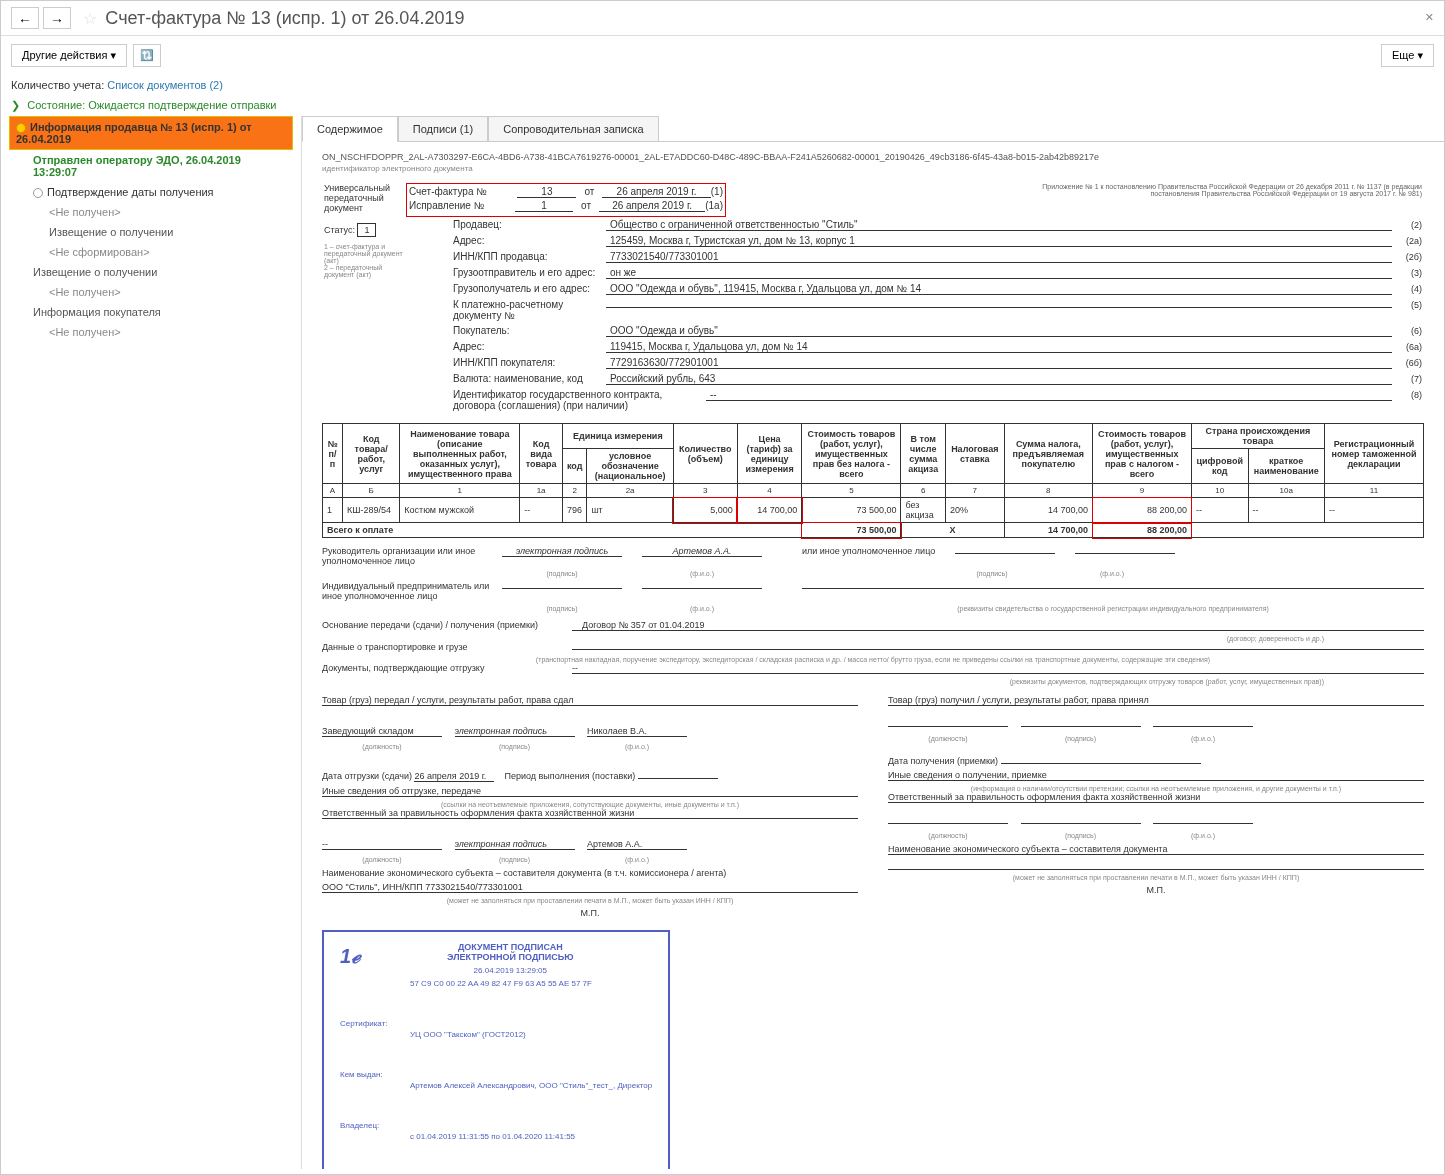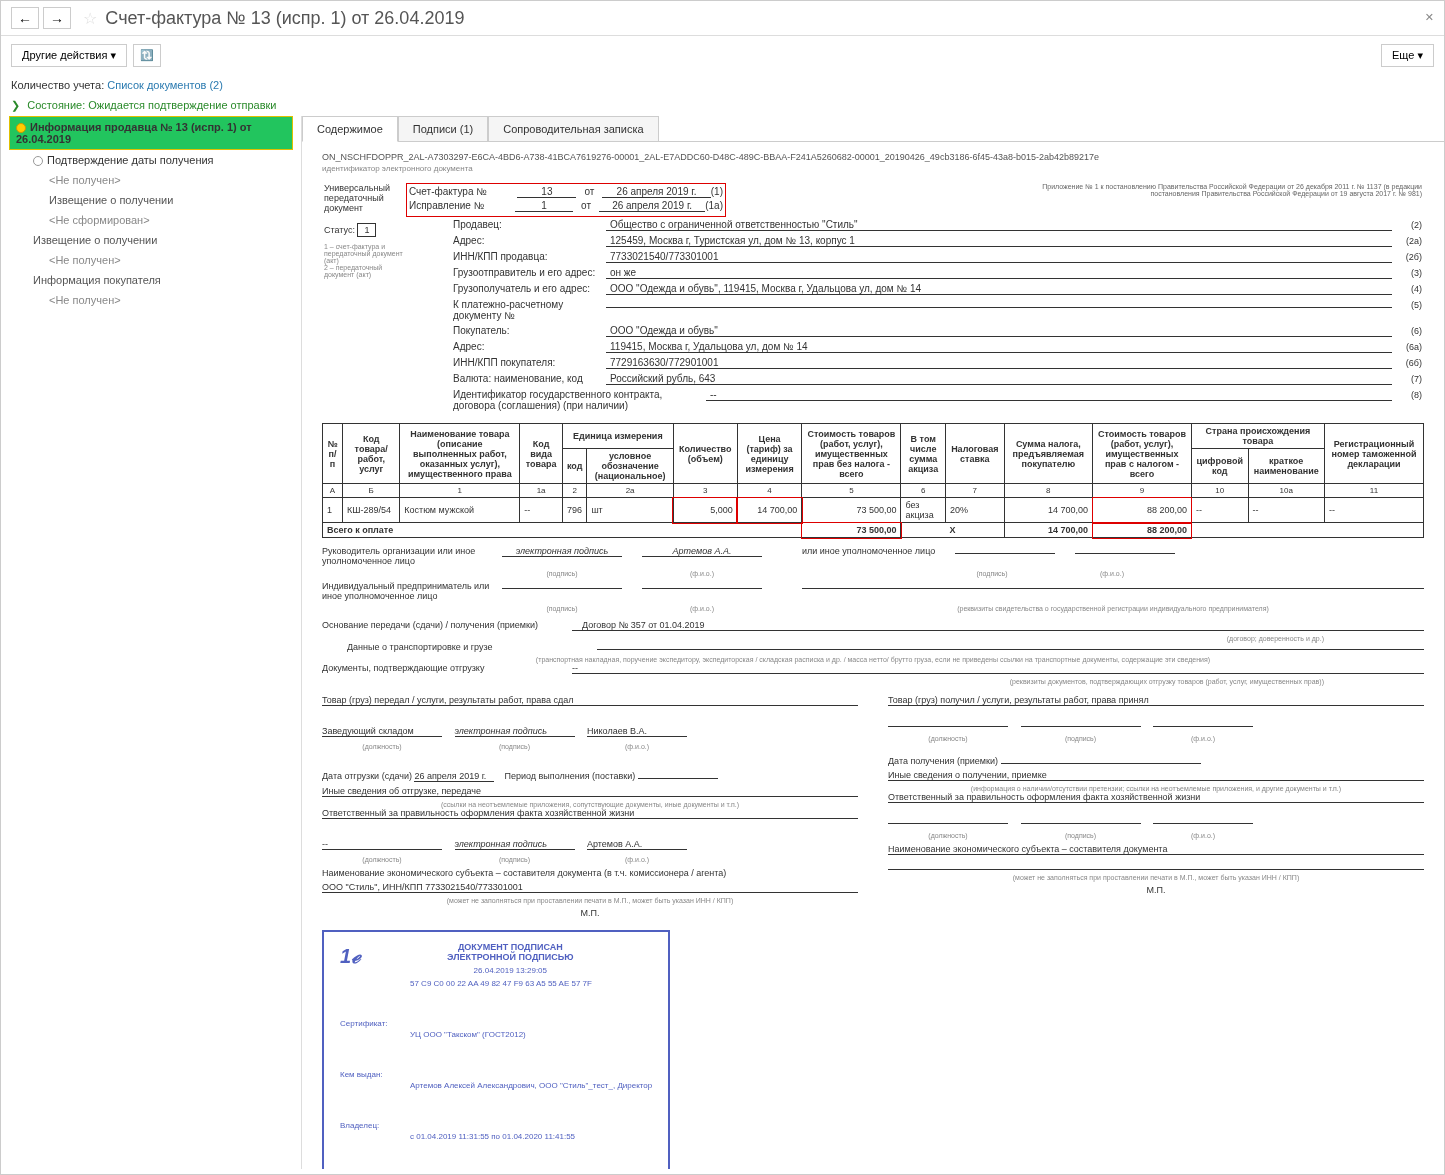--- a/index.html
+++ b/index.html
@@ -24,21 +24,21 @@
     .subheader a { color: #2a7ab0; text-decoration: none; }
     .status-line { padding: 4px 10px; color: #2a8a2a; font-size: 11px; }
     .status-chevron { color: #2a8a2a; margin-right: 4px; }
     
     
     .main-layout { display: flex; height: calc(100% - 120px); }
     
     
     .sidebar { width: 300px; padding: 0 8px; }
     .tree-item { padding: 4px 6px; font-size: 11px; cursor: pointer; }
-    .tree-item.selected { background: #22c55e; border: 1px solid #e0c000; font-weight: bold; }
+    .tree-item.selected { background: #f97316; border: 1px solid #e0c000; font-weight: bold; }
     .tree-item.sent { color: #2a8a2a; font-weight: bold; }
     .tree-item.indent1 { padding-left: 24px; }
     .tree-item.indent2 { padding-left: 40px; color: #888; }
     .tree-item.indent2.italic { }
     .tree-circle { display: inline-block; width: 10px; height: 10px; border: 1px solid #999; border-radius: 50%; margin-right: 4px; vertical-align: middle; }
     
     
     .content { flex: 1; border-left: 1px solid #ddd; display: flex; flex-direction: column; }
     .tabs { display: flex; border-bottom: 1px solid #ccc; }
     .tab { padding: 6px 14px; border: 1px solid #ccc; border-bottom: none; background: #f5f5f5; cursor: pointer; font-size: 11px; margin-right: 0; }
@@ -116,20 +116,21 @@
     <span>Состояние:</span>
     <span>Ожидается подтверждение отправки</span>
   </div>
 
   <div class="main-layout">
 
     <div class="sidebar">
       <div class="tree-item selected">
         <span class="tree-circle" style="background:#ffcc00;border-color:#cc9900;"></span><span>Информация продавца № 13 (испр. 1) от 26.04.2019</span>
       </div>
+      <div class="tree-item sent indent1">Отправлен оператору ЭДО, 26.04.2019 13:29:07</div>
       <div class="tree-item indent1">
         <span class="tree-circle"></span><span>Подтверждение даты получения</span>
       </div>
       <div class="tree-item indent2 italic">&lt;Не получен&gt;</div>
       <div class="tree-item indent2" style="color:#555;">Извещение о получении</div>
       <div class="tree-item indent2 italic">&lt;Не сформирован&gt;</div>
       <div class="tree-item indent1" style="color:#555;">Извещение о получении</div>
       <div class="tree-item indent2 italic">&lt;Не получен&gt;</div>
       <div class="tree-item indent1" style="color:#555;">Информация покупателя</div>
       <div class="tree-item indent2 italic">&lt;Не получен&gt;</div>
@@ -393,21 +394,21 @@
             <span class="sig-sub" style="flex:1;">(реквизиты свидетельства о государственной регистрации индивидуального предпринимателя)</span>
           </div>
 
           <div class="sig-row" style="margin-top:8px;">
             <span class="sig-label" style="width:250px;">Основание передачи (сдачи) / получения (приемки)</span>
             <span class="sig-line" style="flex:1;text-align:left;padding-left:10px;font-style:normal;">Договор № 357 от 01.04.2019</span>
           </div>
           <div class="sig-sub" style="text-align:right;padding-right:100px;">(договор; доверенность и др.)</div>
 
           <div class="sig-row">
-            <span class="sig-label" style="width:250px;margin-left:25px;">Данные о транспортировке и грузе</span>
+            <span class="sig-label" style="width:250px;">Данные о транспортировке и грузе</span>
             <span class="sig-line" style="flex:1;"></span>
           </div>
           <div class="sig-sub" style="text-align:center;">(транспортная накладная, поручение экспедитору, экспедиторская / складская расписка и др. / масса нетто/ брутто груза, если не приведены ссылки на транспортные документы, содержащие эти сведения)</div>
 
           <div class="sig-row">
             <span class="sig-label" style="width:250px;">Документы, подтверждающие отгрузку</span>
             <span class="sig-line" style="flex:1;font-style:normal;text-align:left;">--</span>
           </div>
           <div class="sig-sub" style="text-align:right;padding-right:100px;">(реквизиты документов, подтверждающих отгрузку товаров (работ, услуг, имущественных прав))</div>
         </div>

